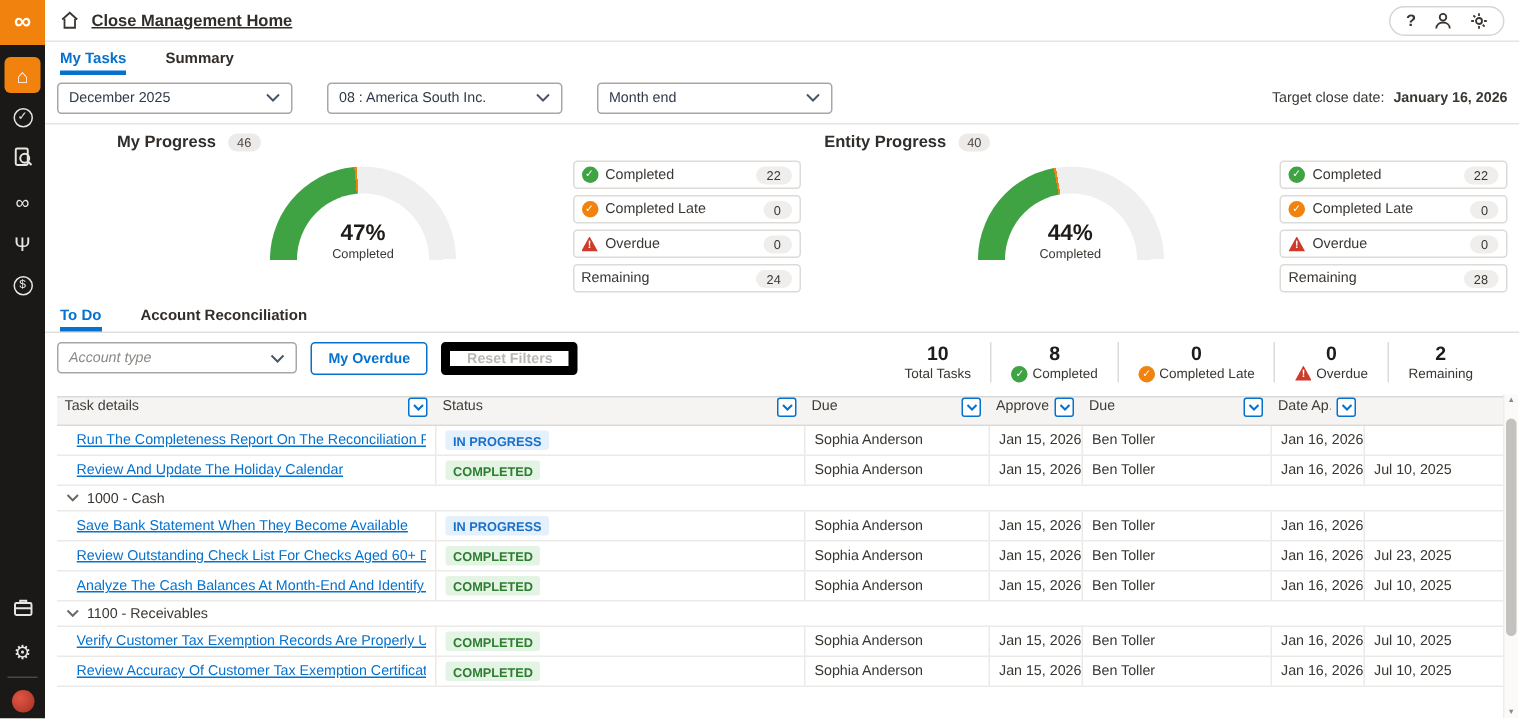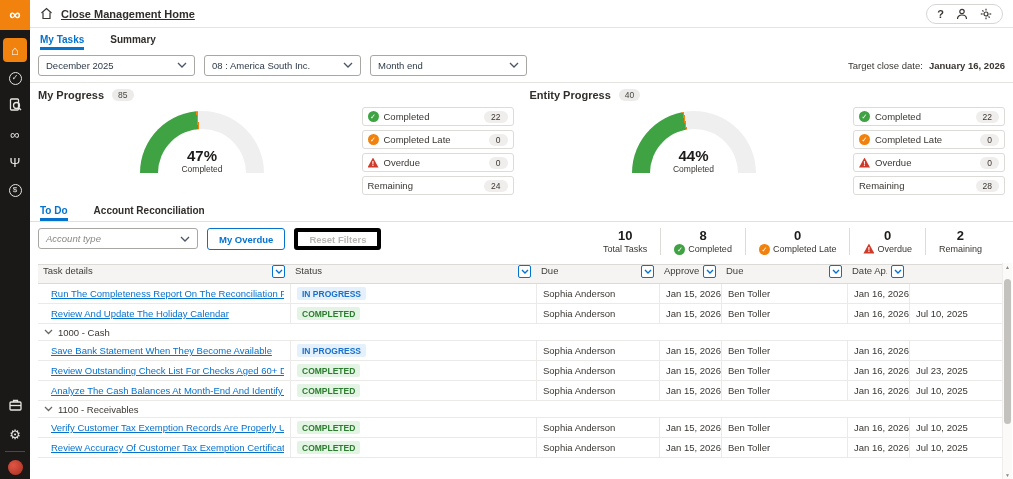--- a/index.html
+++ b/index.html
@@ -30,33 +30,33 @@
   .topbar .home-ic { margin-right:8px; display:flex; }
   .topbar .title { font-size:11px; font-weight:bold;text-decoration:underline; }
   .top-actions { margin-left:auto; display:flex; align-items:center; gap:12px;
     border:1px solid #D8D6D3; border-radius:12px; height:20px; padding:0 10px; color:#3A3632; }
   .top-actions .a-ic { font-size:11px; font-weight:bold; cursor:pointer; display:flex; align-items:center; }
 
   .tabs { display:flex; gap:26px; padding:6px 10px 0 10px; height:22px; }
   .tab { font-size:10px; font-weight:bold; padding-bottom:4px; cursor:pointer; color:#312D2A; }
   .tab.active { color:#0572CE; border-bottom:3px solid #0572CE; }
 
-  .filter-row { display:flex; align-items:center; gap:9px; padding:4px 8px 0 8px; height:26px; }
+  .filter-row { display:flex; align-items:center; gap:23px; padding:4px 8px 0 8px; height:26px; }
   .select { width:157px; height:21px; border:1px solid #A9A7A4; border-radius:3px; background:#fff;
     display:flex; align-items:center; justify-content:space-between; padding:0 7px; font-size:9.5px;
     color:#2E3A4A; cursor:pointer; }
   .select .ph { color:#8B8885; font-style:italic; }
   .chev svg { display:block; }
   .target-close { margin-left:auto; font-size:9.5px; color:#3A3632; }
   .target-close b { margin-left:6px; }
 
   .hr { border-top:1px solid #E6E4E1; margin-top:6px; }
 
   
-  .progress-panel { display:flex; height:119px; padding:4px 0; }
+  .progress-panel { display:flex; height:119px; padding:4px 0;margin-left:40px; }
   .pcard { width:50%; padding:2px 8px; position:relative; }
   .pcard-head { display:flex; align-items:center; gap:8px; }
   .pcard-title { font-size:11px; font-weight:bold; }
   .badge { background:#EDEBE9; border-radius:8px; font-size:8.5px; padding:1px 6px; color:#4A4743; }
   .pcard-body { display:flex; margin-top:2px; }
   .gauge { position:relative; width:124px; height:63px; margin-left:102px; margin-top:8px; overflow:hidden; }
   .gauge .arc { position:absolute; left:0; top:0; width:124px; height:124px; border-radius:50%; }
   .gauge .hole { position:absolute; left:18px; top:18px; width:88px; height:88px; border-radius:50%; background:#fff; }
   .gauge .gtxt { position:absolute; left:0; right:0; bottom:0; text-align:center; }
   .gauge .gpct { font-size:15px; font-weight:bold; color:#1E1C1A; line-height:1.1; }
@@ -72,21 +72,21 @@
   .ic-check-o { background:#F0820D; }
   .ic-warn { width:11px; height:10px; background:#CE3B2B; clip-path:polygon(50% 0,100% 100%,0 100%);
     color:#fff; font-size:7px; font-weight:bold; display:inline-flex; align-items:flex-end; justify-content:center; line-height:1.1; }
 
   
   .todo-tabs { display:flex; gap:26px; padding:3px 10px 0 10px; border-bottom:1px solid #E2E0DD; height:20px; }
   .todo-bar { display:flex; align-items:flex-start; padding:6px 8px 0 8px; height:38px; }
   .btn { height:22px; border-radius:3px; font-size:9.5px; font-weight:bold; padding:0 11px; background:#fff;
     display:inline-flex; align-items:center; cursor:pointer; }
   .btn-primary { border:1px solid #0572CE; color:#0572CE; margin-left:9px; }
-  .btn-disabled { border:4px solid #000000; color:#B9B6B3; margin-left:9px; cursor:default; }
+  .btn-disabled { border:6px solid #000000; color:#B9B6B3; margin-left:9px; cursor:default; }
   .tstats { margin-left:auto; display:flex; margin-right:10px; }
   .tstat { padding:0 13px; text-align:center; }
   .tstat + .tstat { border-left:1px solid #DDDBD8; }
   .tstat .tv { font-size:13px; font-weight:bold; color:#1E1C1A; line-height:1.2; }
   .tstat .tl { font-size:9px; color:#3A3632; display:flex; align-items:center; gap:3px; justify-content:center; }
 
   
   .table { margin:4px 8px 0 8px; font-size:9.5px; }
   .grid { display:grid; grid-template-columns:252px 246px 123px 62px 126px 62px 1fr; }
   .thead { background:#F5F4F2; border-top:1px solid #DCDAD7; border-bottom:1px solid #DCDAD7; height:20px; }
@@ -227,21 +227,21 @@
       </div>
     </div>
 
     <div class="hr"></div>
 
     <section class="progress-panel">
 
       <div class="pcard">
         <div class="pcard-head">
           <span class="pcard-title">My Progress</span>
-          <span class="badge">85</span>
+          <span class="badge">46</span>
         </div>
         <div class="pcard-body">
           <div class="gauge">
             <div class="arc" style="background: conic-gradient(from 270deg, rgb(63, 163, 68) 0deg, rgb(63, 163, 68) 84.6deg, rgb(240, 130, 13) 84.6deg, rgb(240, 130, 13) 86.1deg, rgb(239, 239, 239) 86.1deg, rgb(239, 239, 239) 180deg, rgba(0, 0, 0, 0) 180deg, rgba(0, 0, 0, 0) 360deg);"></div>
             <div class="hole"></div>
             <div class="gtxt">
               <div class="gpct">47%</div>
               <div class="gcap">Completed</div>
             </div>
           </div>

